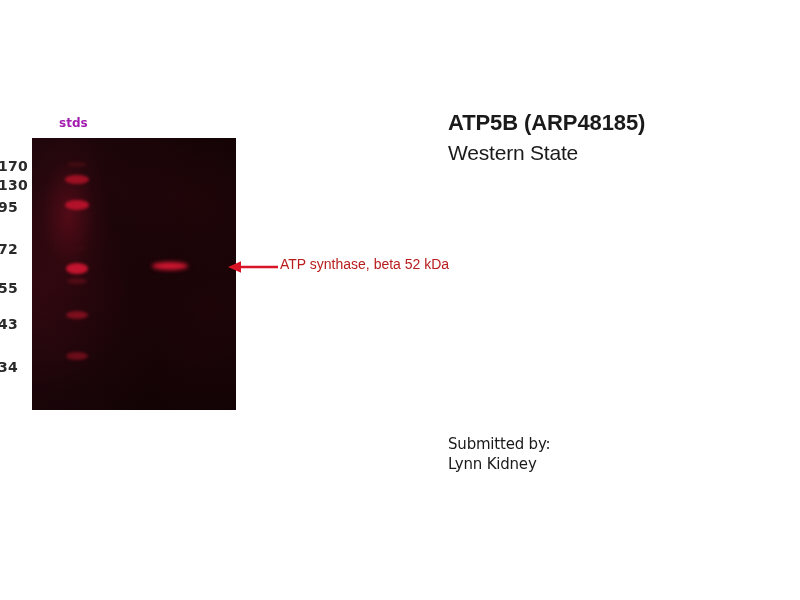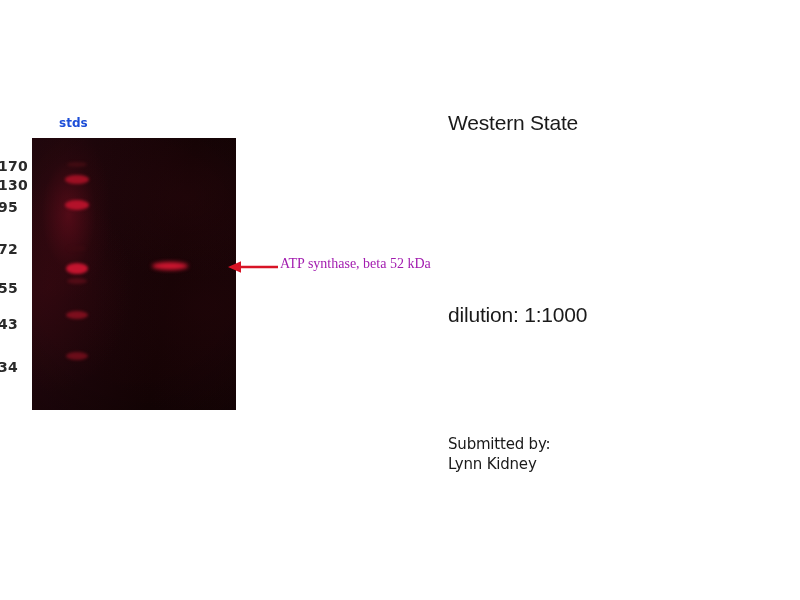--- a/index.html
+++ b/index.html
@@ -30,27 +30,27 @@
   .ladder-lane{position:absolute;left:22px;top:0;width:46px;height:272px;}
   .sample-band{position:absolute;}
 
   
   .mw{position:absolute;right:0;width:30px;text-align:left;
       font-family:"DejaVu Sans",sans-serif;font-size:14px;font-weight:700;color:#2a2a2a;
       letter-spacing:.2px;}
   #mw-col{position:absolute;left:0;top:138px;width:28px;height:272px;text-decoration:underline;}
 
   #stds-label{position:absolute;left:59px;top:116px;
-      font-family:"DejaVu Sans",sans-serif;font-size:12px;font-weight:700;color:#1d4ed8;}
+      font-family:"DejaVu Sans",sans-serif;font-size:12px;font-weight:700;color:#a21caf;}
 
   
   #arrow-annotation{position:absolute;left:228px;top:256px;height:22px;}
   #arrow-svg{position:absolute;left:0;top:4px;}
   #annotation-text{position:absolute;left:52px;top:0;white-space:nowrap;
-      font-family:Liberation Serif, serif;font-size:14px;color:#a21caf;}
+      font-family:Liberation Sans, sans-serif;font-size:14px;color:#b91c1c;}
 
   
   #info-panel{position:absolute;left:448px;top:108px;width:352px;}
   .t-title{font-size:22px;font-weight:700;line-height:30px;white-space:nowrap;
            letter-spacing:-.1px;}
   .t-line{font-size:21px;font-weight:400;line-height:30px;white-space:nowrap;
           letter-spacing:-.2px;}
   #detail-block{position:absolute;left:448px;top:300px;width:352px;}
   #submit-block{position:absolute;left:448px;top:434px;width:352px;}
   .t-small{font-size:15px;font-weight:400;line-height:20px;white-space:nowrap;
@@ -91,25 +91,25 @@
 
   <div id="arrow-annotation">
     <svg id="arrow-svg" width="50" height="14" viewBox="0 0 50 14">
       <line x1="12" y1="7" x2="50" y2="7" stroke="#d81426" stroke-width="2.4"></line>
       <polygon points="0,7 13,1.2 13,12.8" fill="#d81426"></polygon>
     </svg>
     <div id="annotation-text">ATP synthase, beta 52 kDa</div>
   </div>
 
   <div id="info-panel">
+    <div class="t-title">ATP5B (ARP48185)</div>
     <div class="t-line">Western State</div>
   </div>
 
   <div id="detail-block">
-    <div class="t-line">dilution: 1:1000</div>
   </div>
 
   <div id="submit-block">
     <div class="t-small">Submitted by:</div>
     <div class="t-small">Lynn Kidney</div>
   </div>
 
 </div>
 
 </body></html>

